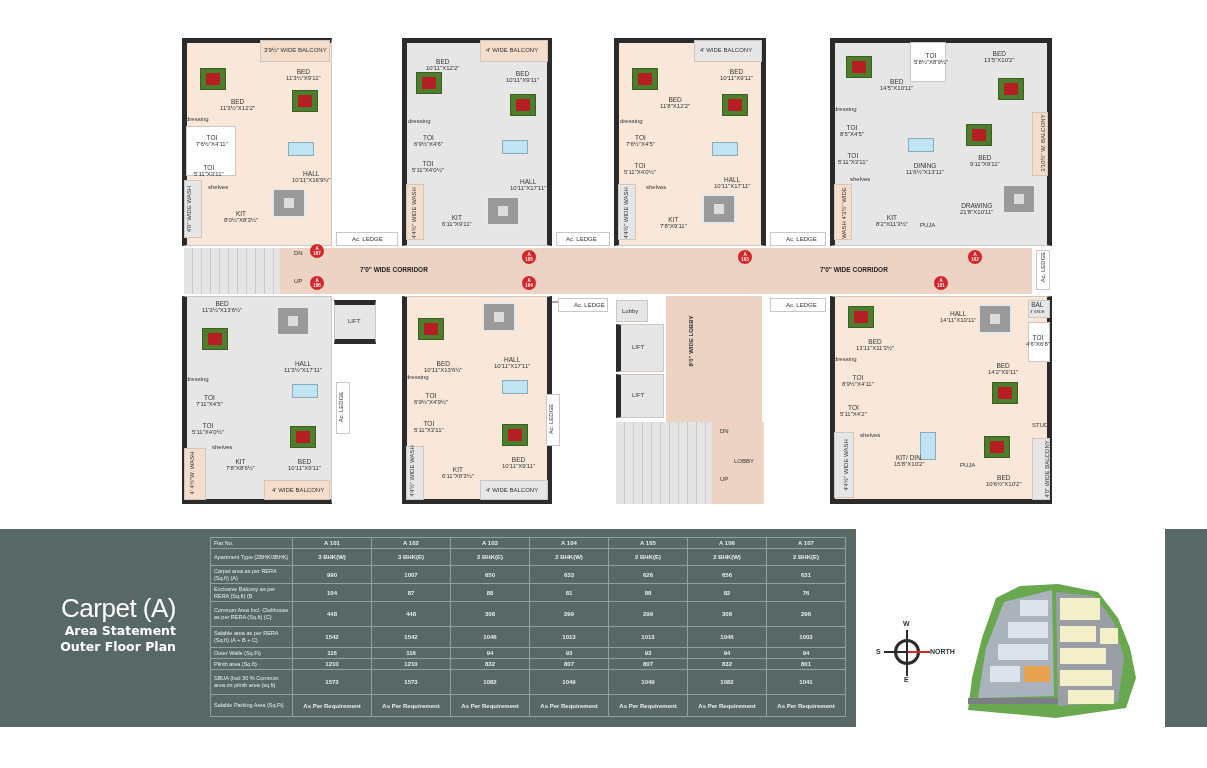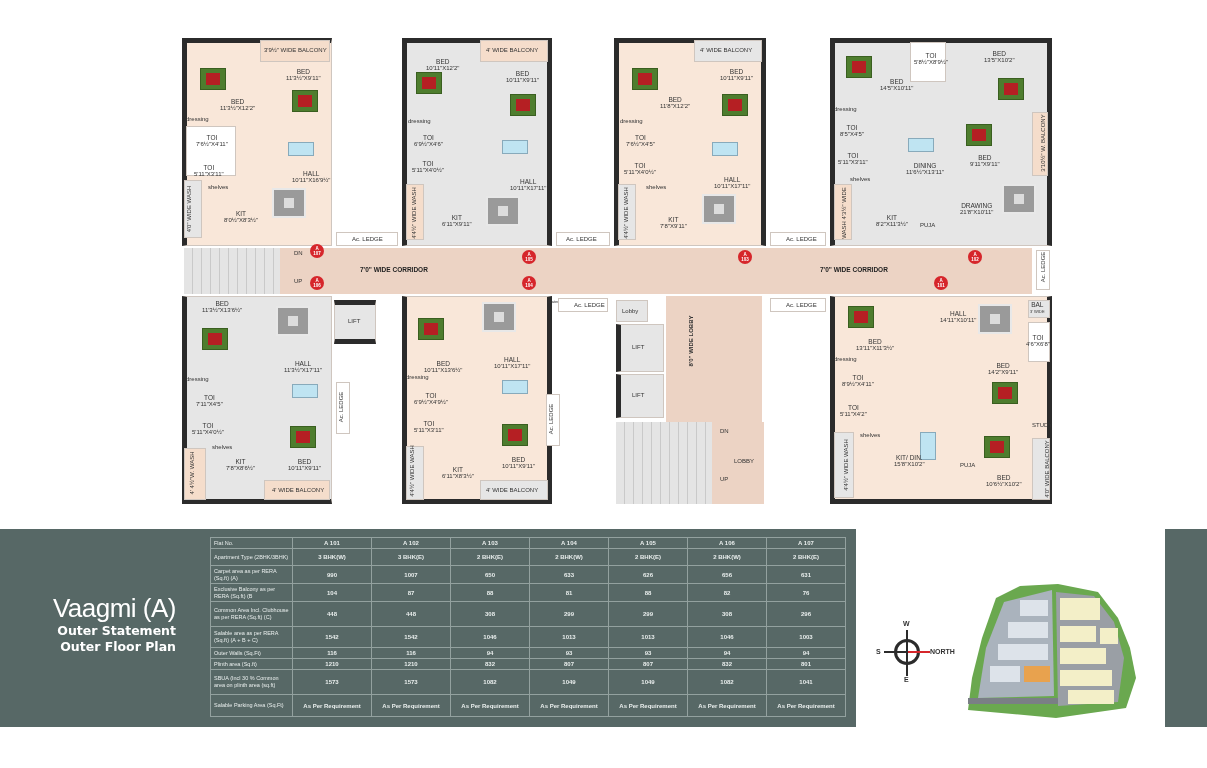--- a/index.html
+++ b/index.html
@@ -243,22 +243,22 @@
   <div class="marker" style="left:130px; top:238px;"><span>A</span><br><span>106</span></div>
   <div class="marker" style="left:342px; top:212px;"><span>A</span><br><span>105</span></div>
   <div class="marker" style="left:342px; top:238px;"><span>A</span><br><span>104</span></div>
   <div class="marker" style="left:558px; top:212px;"><span>A</span><br><span>103</span></div>
   <div class="marker" style="left:788px; top:212px;"><span>A</span><br><span>102</span></div>
   <div class="marker" style="left:754px; top:238px;"><span>A</span><br><span>101</span></div>
 </div>
 
 <div class="band">
   <div class="title-block">
-    <div class="title-main">Vaagmi (A)</div>
-    <div class="title-sub">Outer Statement</div>
+    <div class="title-main">Carpet (A)</div>
+    <div class="title-sub">Area Statement</div>
     <div class="title-sub">Outer Floor Plan</div>
   </div>
 
   <table class="area-table">
     <tbody id="area-tbody">
         <tr style="height: 11px;">
           <td class="hdr">Flat No.</td>
           <td class="val">A 101</td>
           <td class="val">A 102</td>
           <td class="val">A 103</td>

